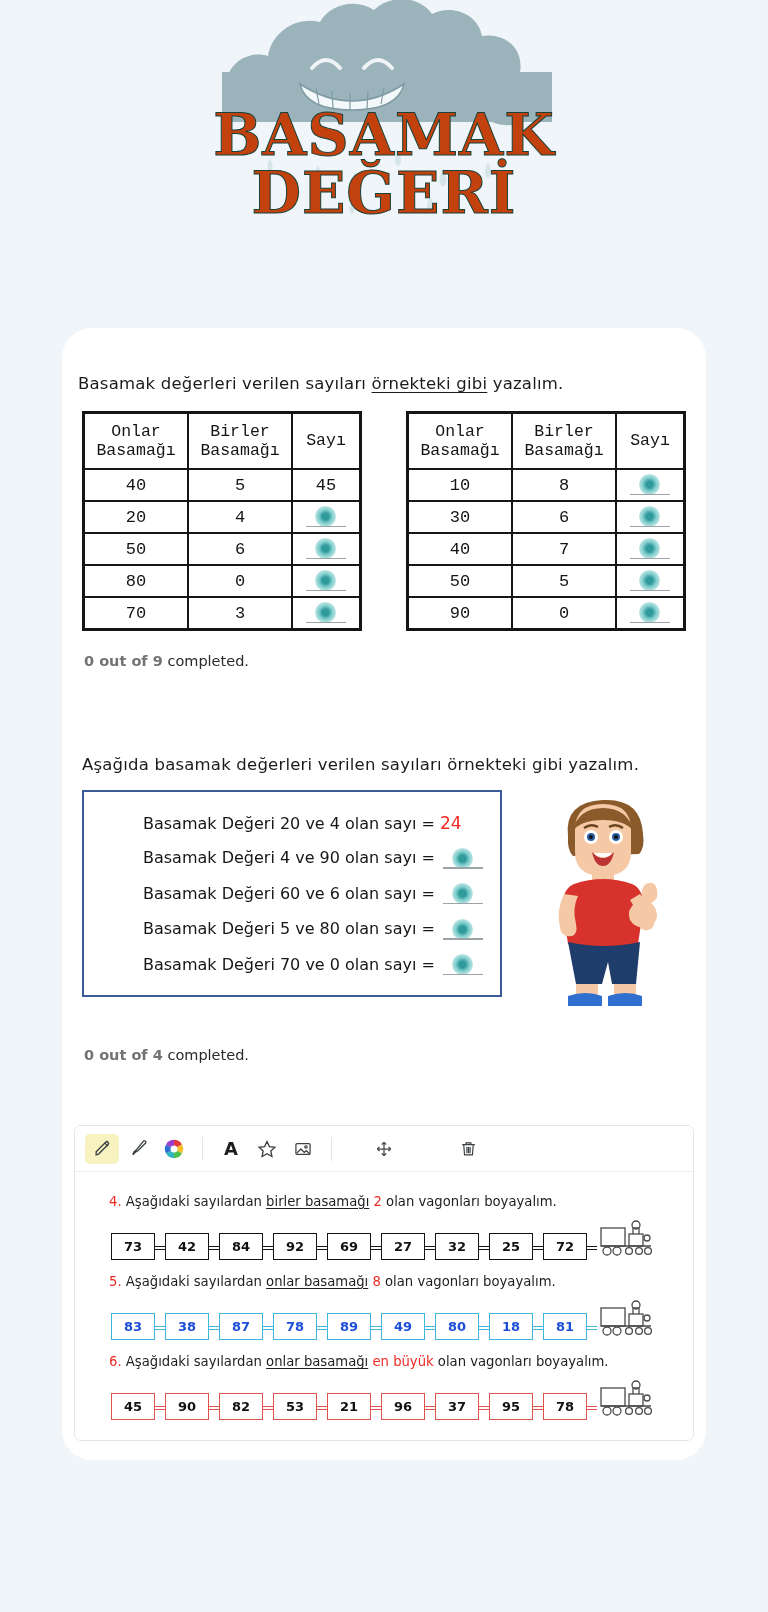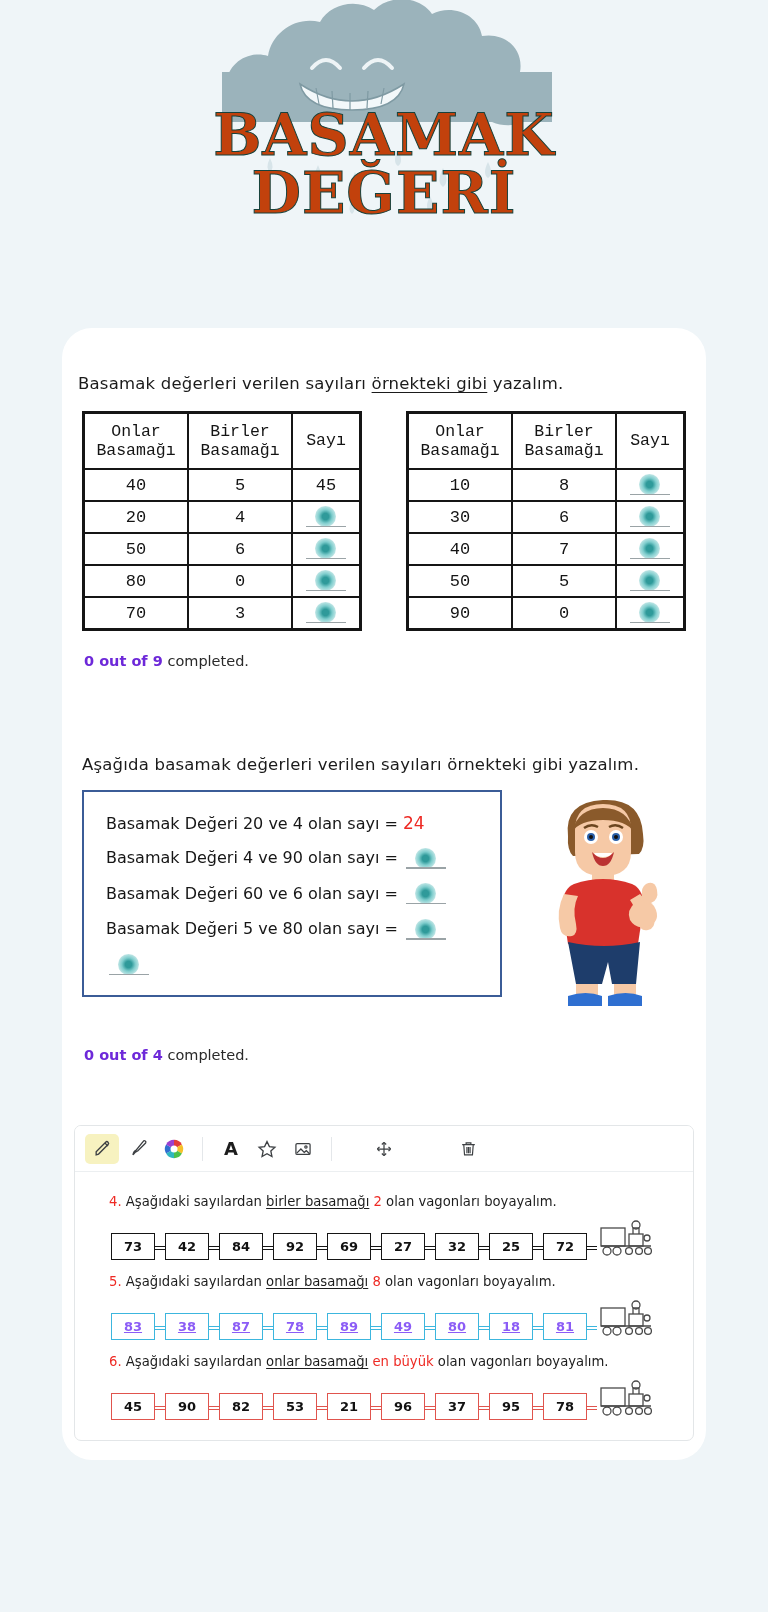--- a/index.html
+++ b/index.html
@@ -76,33 +76,33 @@
   }
   .dot {
     position:absolute; left:12px; top:-1px; width:21px; height:21px; border-radius:50%;
     background:radial-gradient(circle at 50% 50%, #2f9a9a 0%, #2f9a9a 22%, #7fcdcd 45%, rgba(138,208,208,.55) 70%, rgba(173,224,224,.18) 100%);
   }
 
   .status {
     font-family:"DejaVu Sans", sans-serif;
     font-size:14.5px; color:#2a2a2a; margin:22px 0 0 10px;
   }
-  .status b { font-weight:bold; color:#6d28d9; }
+  .status b { font-weight:bold; color:#737373; }
 
   
   .sec2 { margin-top:86px; }
   .sec2 .prompt { margin-left:8px; margin-bottom:16px; }
   .sec2-row { display:flex; align-items:flex-start; gap:10px; margin-left:8px; }
   .bluebox {
     width:420px; border:2px solid #3b5c97; background:#fff;
     padding:14px 18px 12px 18px;
   }
   .bline {
     font-family:"DejaVu Sans", sans-serif;
-    font-size:16px; color:#161616; padding:7px 0 8px 4px; white-space:nowrap;
+    font-size:16px; color:#161616; padding:7px 0 8px 4px; white-space:nowrap;margin-left:37px;
   }
   .bline .ans { color:#ee2a24; font-size:17px; }
 
   
   .boy { position:relative; width:150px; height:235px; margin-left:16px; }
 
   
   .widget {
     width:620px; margin:62px auto 0 auto;
     border:1px solid #e3e6e8; border-radius:7px; background:#fff; overflow:hidden;
@@ -131,21 +131,21 @@
   .train { display:flex; align-items:flex-end; margin:0 0 4px 22px; }
   .wagon-wrap { position:relative; display:flex; align-items:flex-end; }
   .wagon {
     width:44px; height:27px; border:1.6px solid #151515; background:#fff;
     display:flex; align-items:center; justify-content:center;
     font-family:"DejaVu Sans", sans-serif; font-weight:bold; font-size:13px; color:#111;
     position:relative;
   }
   .coupler { width:10px; height:4px; border-top:1.6px solid #151515; border-bottom:1.6px solid #151515; margin-bottom:10px; }
 
-  .train.cyan .wagon { border-color:#3cb6de; color:#8b5cf6;text-decoration:underline; }
+  .train.cyan .wagon { border-color:#3cb6de; color:#1d4ed8; }
   .train.cyan .coupler { border-color:#3cb6de; }
   .train.red .wagon { border-color:#e0544d; }
   .train.red .coupler { border-color:#e0544d; }
 
   .loco { position:relative; width:58px; height:42px; margin-left:2px; }
 </style>
 </head>
 <body>
 
 <div class="hero">
@@ -298,21 +298,21 @@
           <div class="bline">
             <span>Basamak Değeri 4 ve 90 olan sayı = </span><span class="blank"><i class="dot"></i></span>
           </div>
           <div class="bline">
             <span>Basamak Değeri 60 ve 6 olan sayı = </span><span class="blank"><i class="dot"></i></span>
           </div>
           <div class="bline">
             <span>Basamak Değeri 5 ve 80 olan sayı = </span><span class="blank"><i class="dot"></i></span>
           </div>
           <div class="bline">
-            <span class="blank"><i class="dot"></i></span>
+            <span>Basamak Değeri 70 ve 0 olan sayı = </span><span class="blank"><i class="dot"></i></span>
           </div>
         </div>
 
         <div class="boy">
           <svg viewBox="0 0 150 235" width="150" height="235">
             <path fill="#8a5a2b" d="M40 46 q-4 -34 35 -36 q38 -2 40 34 q2 14 -4 20 l-66 2 q-6 -6 -5 -20 z"></path>
             <path fill="#f6c9a6" d="M47 40 q0 -26 28 -26 q28 0 28 26 v22 q0 24 -28 24 q-28 0 -28 -24 z"></path>
             <path fill="#8a5a2b" d="M44 42 q6 -24 31 -24 q25 0 31 24 q-8 -12 -31 -12 q-23 0 -31 12 z"></path>
             <circle cx="63" cy="47" r="7" fill="#fff"></circle>
               <circle cx="63" cy="47" r="4" fill="#2a5fa8"></circle>

